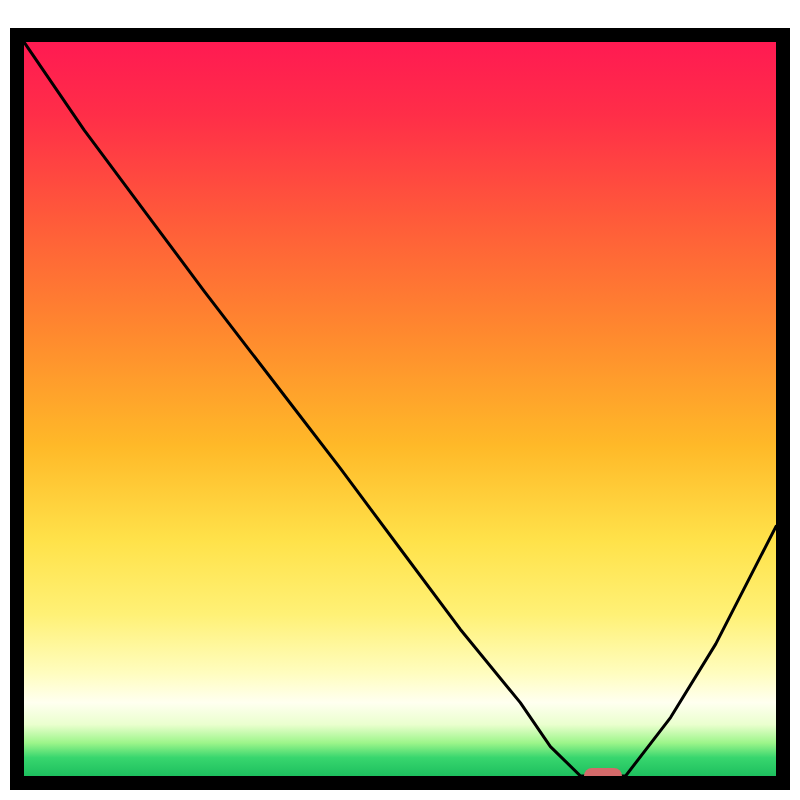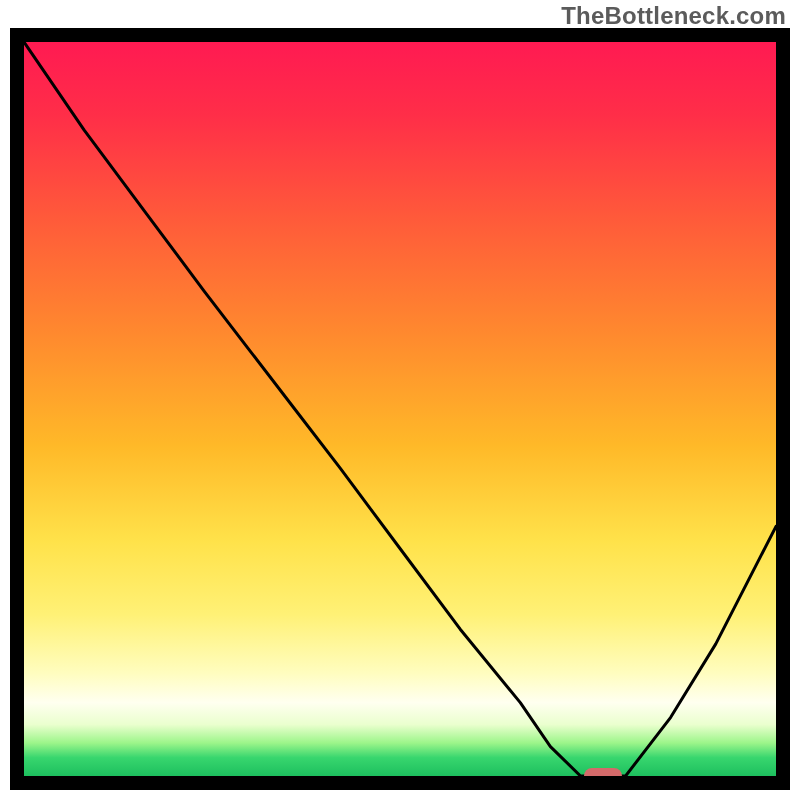--- a/index.html
+++ b/index.html
@@ -80,21 +80,20 @@
     background: #d46a6a;
     z-index: 3;
     transform: translate(-50%, -50%);
   }
 </style>
 </head>
 <body>
 
 <div class="page">
 
-  <div class="watermark">TheBottleneck.com</div>
 
   <div class="frame"></div>
 
   <div class="plot">
     <div class="gradient"></div>
 
     <svg class="curve" viewBox="0 0 752 734" preserveAspectRatio="none">
       <path id="curve-path" d="M0.0 0.0 L60.2 88.1 L120.3 168.8 L180.5 249.6 L225.6 308.3 L270.7 367.0 L315.8 425.7 L376.0 506.5 L436.2 587.2 L496.3 660.6 L526.4 704.6 L556.5 734.0 L601.6 734.0 L646.7 675.3 L691.8 601.9 L752.0 484.4" fill="none" stroke="#000" stroke-width="3" stroke-linecap="round" stroke-linejoin="round"></path>
     </svg>
 

